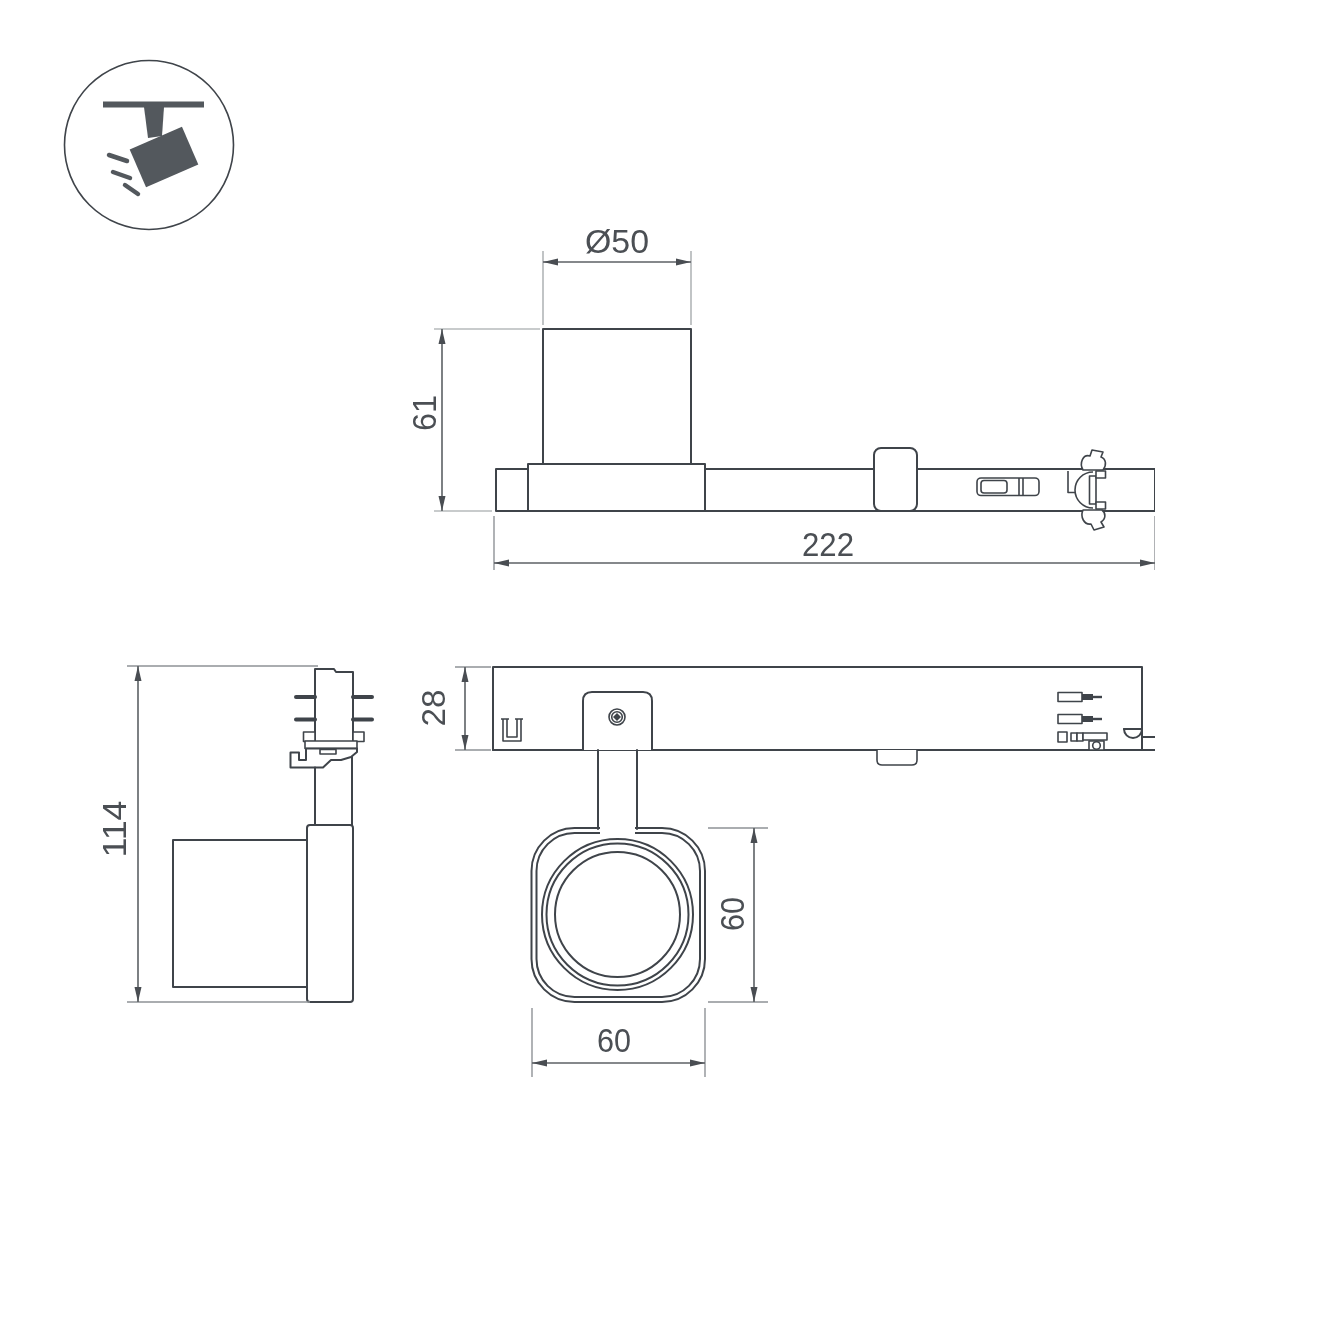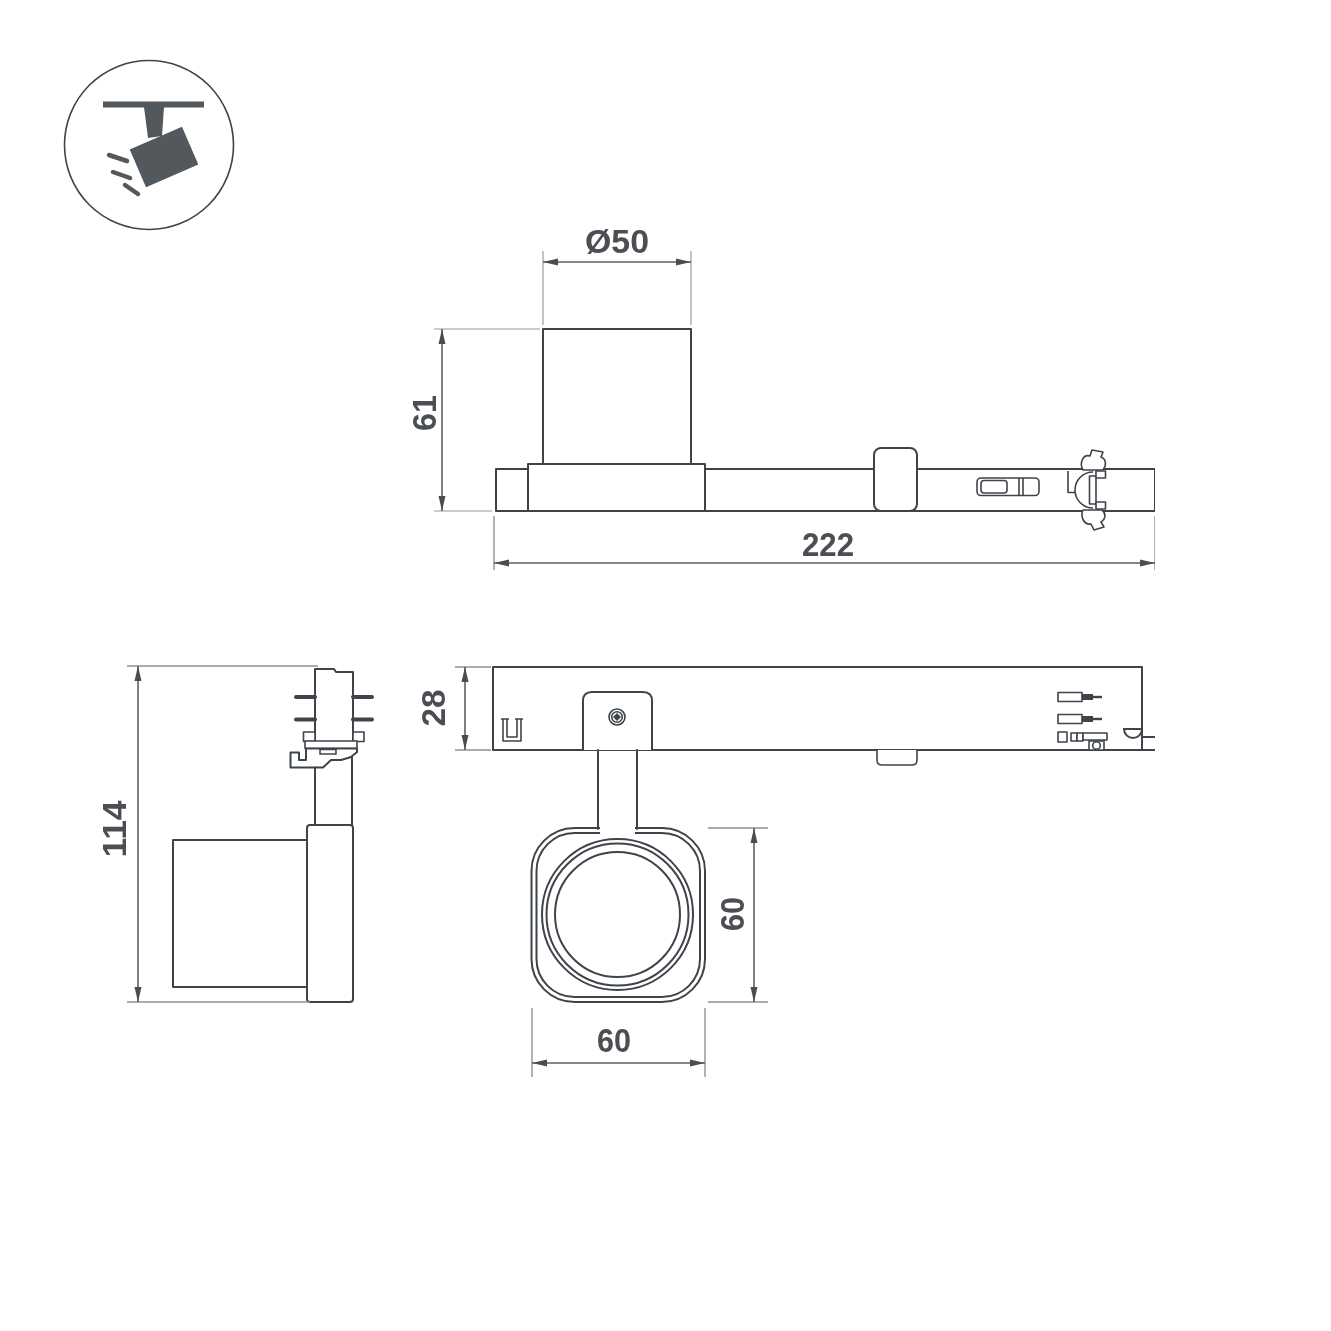--- a/index.html
+++ b/index.html
@@ -1,17 +1,17 @@
 <!DOCTYPE html>
 <html><head>
 <meta charset="utf-8">
 <style>
   html,body{margin:0;padding:0;background:#ffffff;}
   .page{position:relative;width:1155px;height:1331px;background:#ffffff;overflow:hidden;
-        font-family:"Liberation Sans", sans-serif;font-weight:bold;}
+        font-family:"Liberation Sans", sans-serif;}
   svg{display:block}
   
   .ol{fill:none;stroke:#3f444a;stroke-width:2;stroke-linejoin:round;stroke-linecap:round;}
   .olw{fill:#ffffff;stroke:#3f444a;stroke-width:2;stroke-linejoin:round;}
   .thin{fill:none;stroke:#3f444a;stroke-width:1.6;stroke-linejoin:round;}
   .thinw{fill:#ffffff;stroke:#3f444a;stroke-width:1.6;stroke-linejoin:round;}
   .solid{fill:#3f444a;stroke:none;}
   
   .dl{fill:none;stroke:#5c6165;stroke-width:1.6;}
   .el{fill:none;stroke:#8f9397;stroke-width:1.4;}

